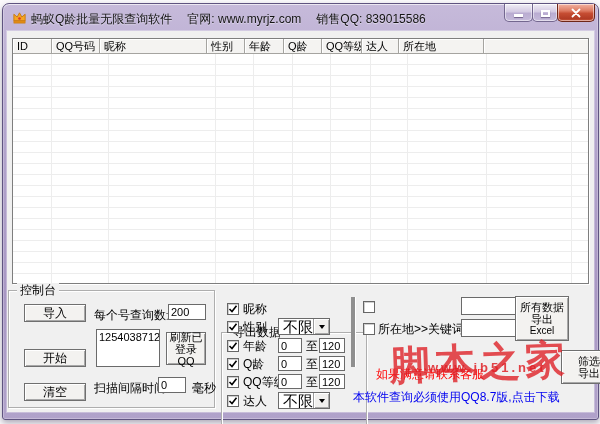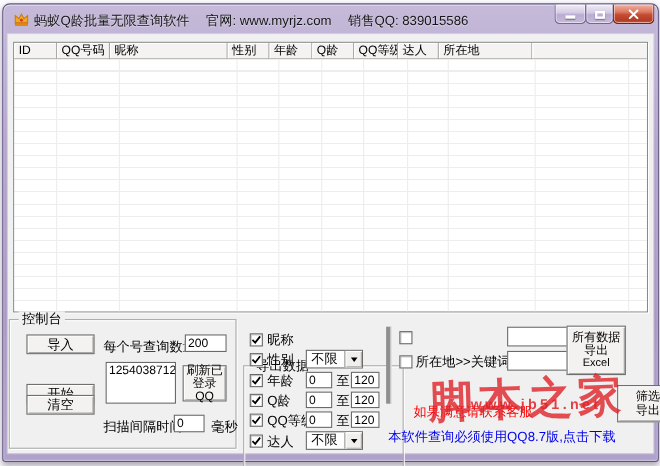--- a/index.html
+++ b/index.html
@@ -51,21 +51,21 @@
   .tin{position:absolute;box-sizing:border-box;border:1px solid #6a6a6a;background:#fff;font-size:11px;padding:0 2px;
     font-family:inherit;outline:none;color:#000;}
   .listbox{position:absolute;box-sizing:border-box;border:1px solid #6a6a6a;background:#fff;overflow:hidden;}
   .lb-item{font-size:11px;line-height:12px;padding:1px 2px;white-space:nowrap;}
   .lbl{position:absolute;font-size:12px;color:#000;white-space:nowrap;line-height:14px;}
   .cb{position:absolute;width:12px;height:12px;box-sizing:border-box;background:#fff;border:1px solid #666;
     box-shadow:inset 1px 1px 0 #cfcfcf;}
   .cb svg{display:none;position:absolute;left:0;top:0;width:10px;height:10px;}
   .cb.checked svg{display:block;}
   .selectbox{position:absolute;box-sizing:border-box;border:1px solid #6a6a6a;background:#fff;}
-  .selectbox .val{position:absolute;left:4px;top:1px;font-size:12px;line-height:13px;white-space:nowrap;}
+  .selectbox .val{position:absolute;left:4px;top:1px;font-size:15px;line-height:13px;white-space:nowrap;}
   .selectbox .drop{position:absolute;right:0;top:0;bottom:0;width:15px;background:#f0efed;border-left:1px solid #9b9b9b;
     box-shadow:inset 1px 1px 0 #fff,inset -1px -1px 0 #a8a8a8;display:flex;align-items:center;justify-content:center;}
   .arrow{width:0;height:0;border-left:3px solid transparent;border-right:3px solid transparent;border-top:4px solid #000;}
   .vdivider{position:absolute;left:344px;top:266px;width:4px;height:70px;background:#8f8f8f;border-right:1px solid #fff;}
 
   .small2line{font-size:11px;line-height:12px;}
   .notice{position:absolute;font-size:12px;white-space:nowrap;line-height:14px;}
 
   
   .watermark{position:absolute;left:0;top:0;right:0;bottom:0;pointer-events:none;z-index:60;}
@@ -139,21 +139,21 @@
       <span class="lbl" style="left:87px;top:277px;">每个号查询数量</span>
       <input class="tin" style="left: 161px; top: 273px; width: 38px; height: 16px;" value="200">
       <div class="listbox" style="left:89px;top:298px;width:64px;height:38px;">
           <div class="lb-item">1254038712</div>
         </div>
       <div class="button small2line" style="left:159px;top:301px;width:40px;height:33px;">
         <span>刷新已</span>
         <span>登录QQ</span>
       </div>
       <div class="button" style="left:17px;top:318px;width:62px;height:18px;">开始</div>
-      <div class="button" style="left:17px;top:328px;width:62px;height:18px;">清空</div>
+      <div class="button" style="left:17px;top:352px;width:62px;height:18px;">清空</div>
       <span class="lbl" style="left:87px;top:350px;">扫描间隔时间</span>
       <input class="tin" style="left: 151px; top: 346px; width: 28px; height: 16px;" value="0">
       <span class="lbl" style="left:185px;top:350px;">毫秒</span>
 
       <div class="groupbox" style="left:214px;top:263px;width:146px;height:118px;margin-top:38px;">
         <span class="gb-title">导出数据</span>
       </div>
 
       <span class="cb checked" style="left:220px;top:272px;">
           <svg viewBox="0 0 10 10">

